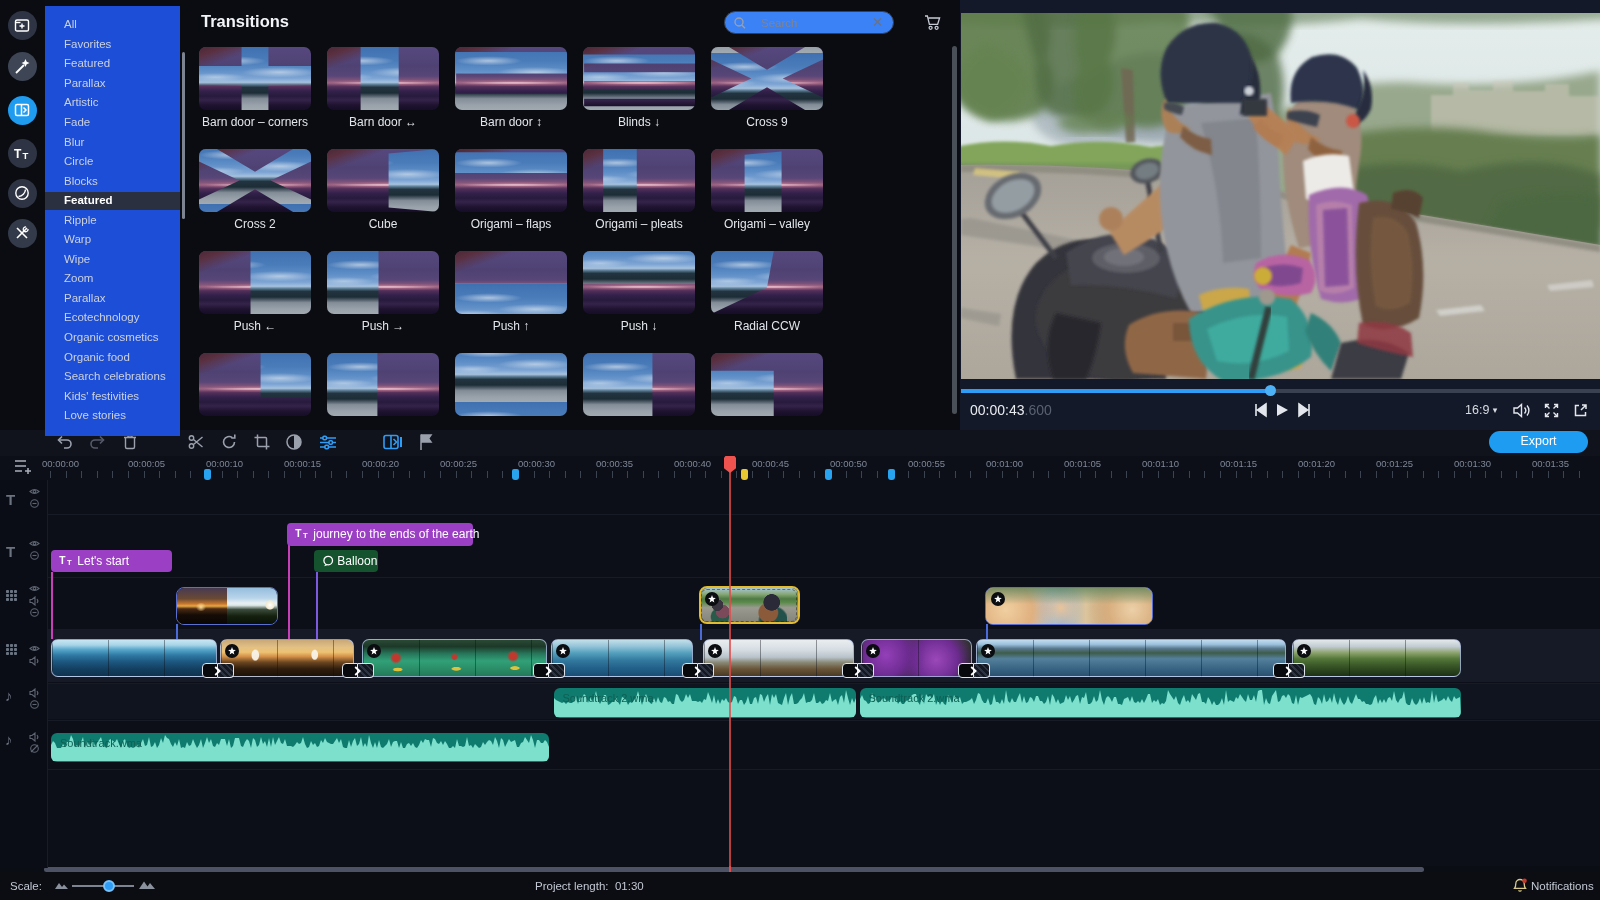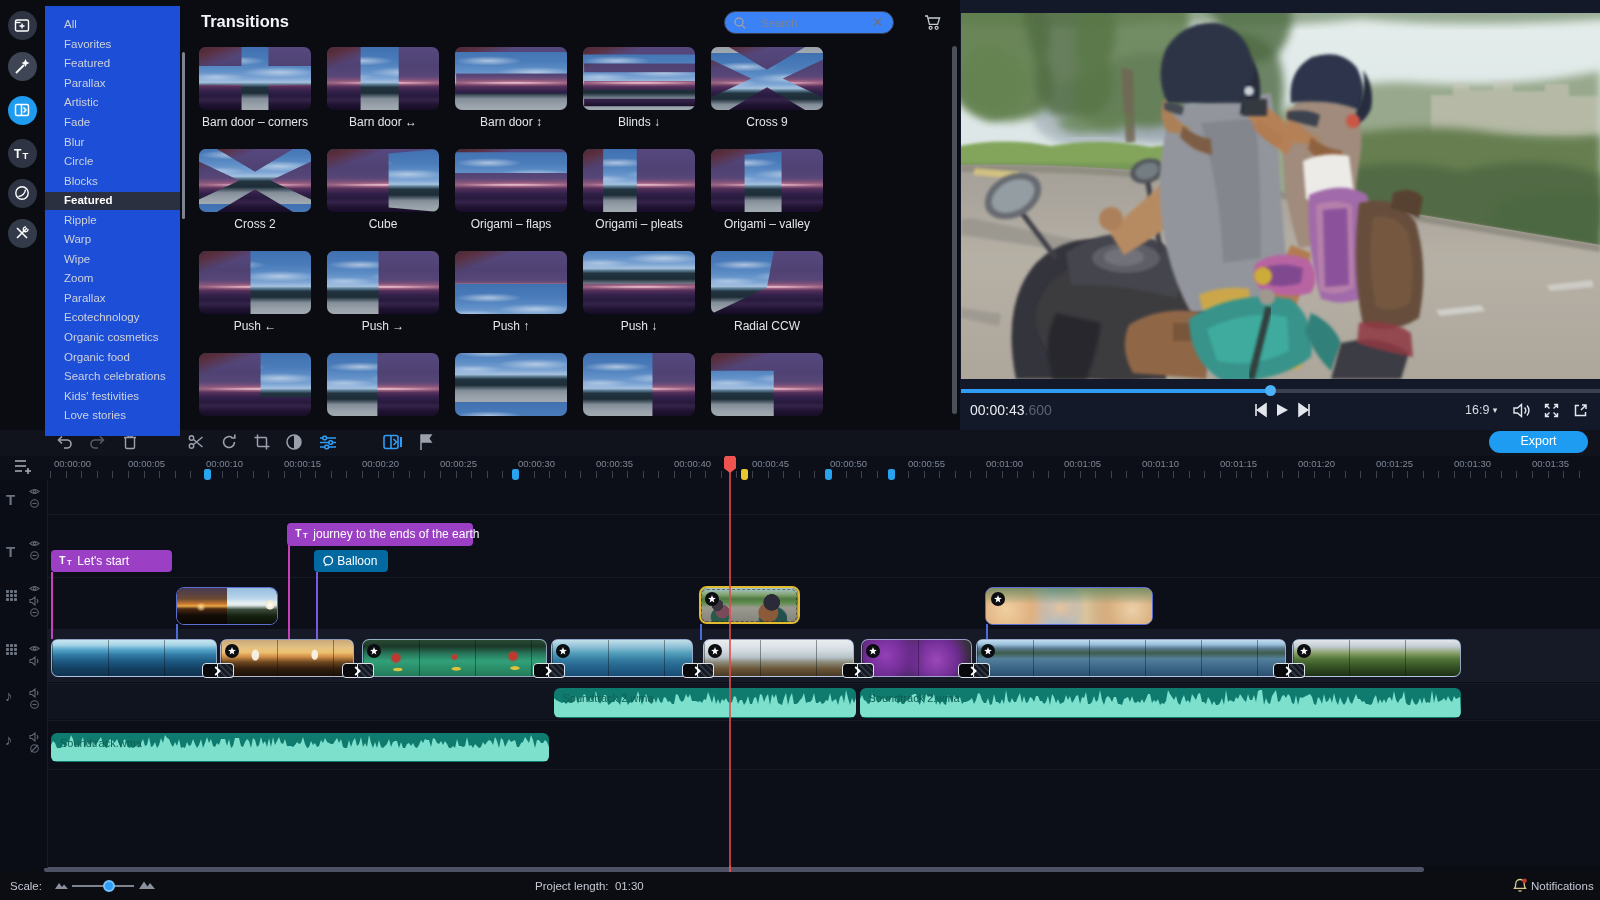--- a/index.html
+++ b/index.html
@@ -485,21 +485,21 @@
 
 <div id="tl" class="abs">
 <div class="band" style="top:174px;height:52px;background:#151a26"></div>
 <div class="band" style="top:228px;height:35px;background:#10141f"></div>
 <div class="sep" style="top:57.5px"></div>
 <div class="sep" style="top:121px"></div>
 <div class="sep" style="top:173px"></div>
 <div class="sep" style="top:227px"></div>
 <div class="sep" style="top:263.5px"></div>
 <div class="sep" style="top:313px"></div>
-<div class="rlab" style="left:54px">00:00:00</div>
+<div class="rlab" style="left:42px">00:00:00</div>
 <div class="rlab" style="left:128px">00:00:05</div>
 <div class="rlab" style="left:206px">00:00:10</div>
 <div class="rlab" style="left:284px">00:00:15</div>
 <div class="rlab" style="left:362px">00:00:20</div>
 <div class="rlab" style="left:440px">00:00:25</div>
 <div class="rlab" style="left:518px">00:00:30</div>
 <div class="rlab" style="left:596px">00:00:35</div>
 <div class="rlab" style="left:674px">00:00:40</div>
 <div class="rlab" style="left:752px">00:00:45</div>
 <div class="rlab" style="left:830px">00:00:50</div>
@@ -635,21 +635,21 @@
 <div class="conn" style="left:700px;top:168px;height:16px;background:#4a6bd8"></div>
 <div class="conn" style="left:986px;top:168px;height:16px;background:#4a6bd8"></div>
 <div class="titleclip" style="left:51px;top:93.5px;width:121px"><span style="margin-left:8px"><svg width="15" height="11" viewBox="0 0 17 13" style="display:inline-block;vertical-align:-1px">
             <text x="0" y="11" font-size="12" font-weight="bold" fill="#fff" font-family="Liberation Sans">T</text>
             <text x="9" y="12" font-size="9" font-weight="bold" fill="#fff" font-family="Liberation Sans">T</text>
           </svg></span> Let's start</div>
 <div class="titleclip" style="left:287px;top:67px;width:186px"><span style="margin-left:8px"><svg width="15" height="11" viewBox="0 0 17 13" style="display:inline-block;vertical-align:-1px">
             <text x="0" y="11" font-size="12" font-weight="bold" fill="#fff" font-family="Liberation Sans">T</text>
             <text x="9" y="12" font-size="9" font-weight="bold" fill="#fff" font-family="Liberation Sans">T</text>
           </svg></span> journey to the ends of the earth</div>
-<div class="titleclip" style="left:314px;top:93.5px;width:74px;background:#0369a1"><span style="margin-left:8px"><svg width="12" height="12" viewBox="0 0 12 12" style="display:inline-block;vertical-align:-2px">
+<div class="titleclip" style="left:314px;top:93.5px;width:64px;background:#14532d"><span style="margin-left:8px"><svg width="12" height="12" viewBox="0 0 12 12" style="display:inline-block;vertical-align:-2px">
             <circle cx="6.2" cy="5.6" r="4.3" fill="none" stroke="#fff" stroke-width="1.3"></circle>
             <path d="M3.4 9 L2.2 11.2 L5.2 10.2" fill="#fff"></path>
           </svg></span> Balloon</div>
 <div class="oclip" style="left:175.5px;top:130.5px;width:102px">
 <div style="position:absolute;left:0;top:0;width:50%;height:100%;background:linear-gradient(180deg,#473a52 0%,#6a4a33 30%,#c8762e 44%,#e8a845 50%,#4a2a14 58%,#140c06 75%,#0a0604 100%)"></div>
 <div style="position:absolute;left:50%;top:0;width:50%;height:100%;background:linear-gradient(180deg,#96bede 0%,#b8d4ea 28%,#e8f0f2 42%,#dce8e8 48%,#3a4a3a 60%,#15200f 78%,#0a1008 100%)"></div>
 <div style="position:absolute;left:88%;top:36%;width:10px;height:10px;border-radius:50%;background:radial-gradient(circle,#fff,#f0e8d0 55%,rgba(240,232,208,0) 75%)"></div>
         <div style="position:absolute;left:18%;top:42%;width:12px;height:8px;border-radius:50%;background:radial-gradient(circle,rgba(255,220,150,.95),rgba(255,200,120,0) 70%)"></div>
 </div>
 <div class="oclip" style="left:698.5px;top:130px;width:101px;border:2px solid #e2bc2e;border-radius:8px">

